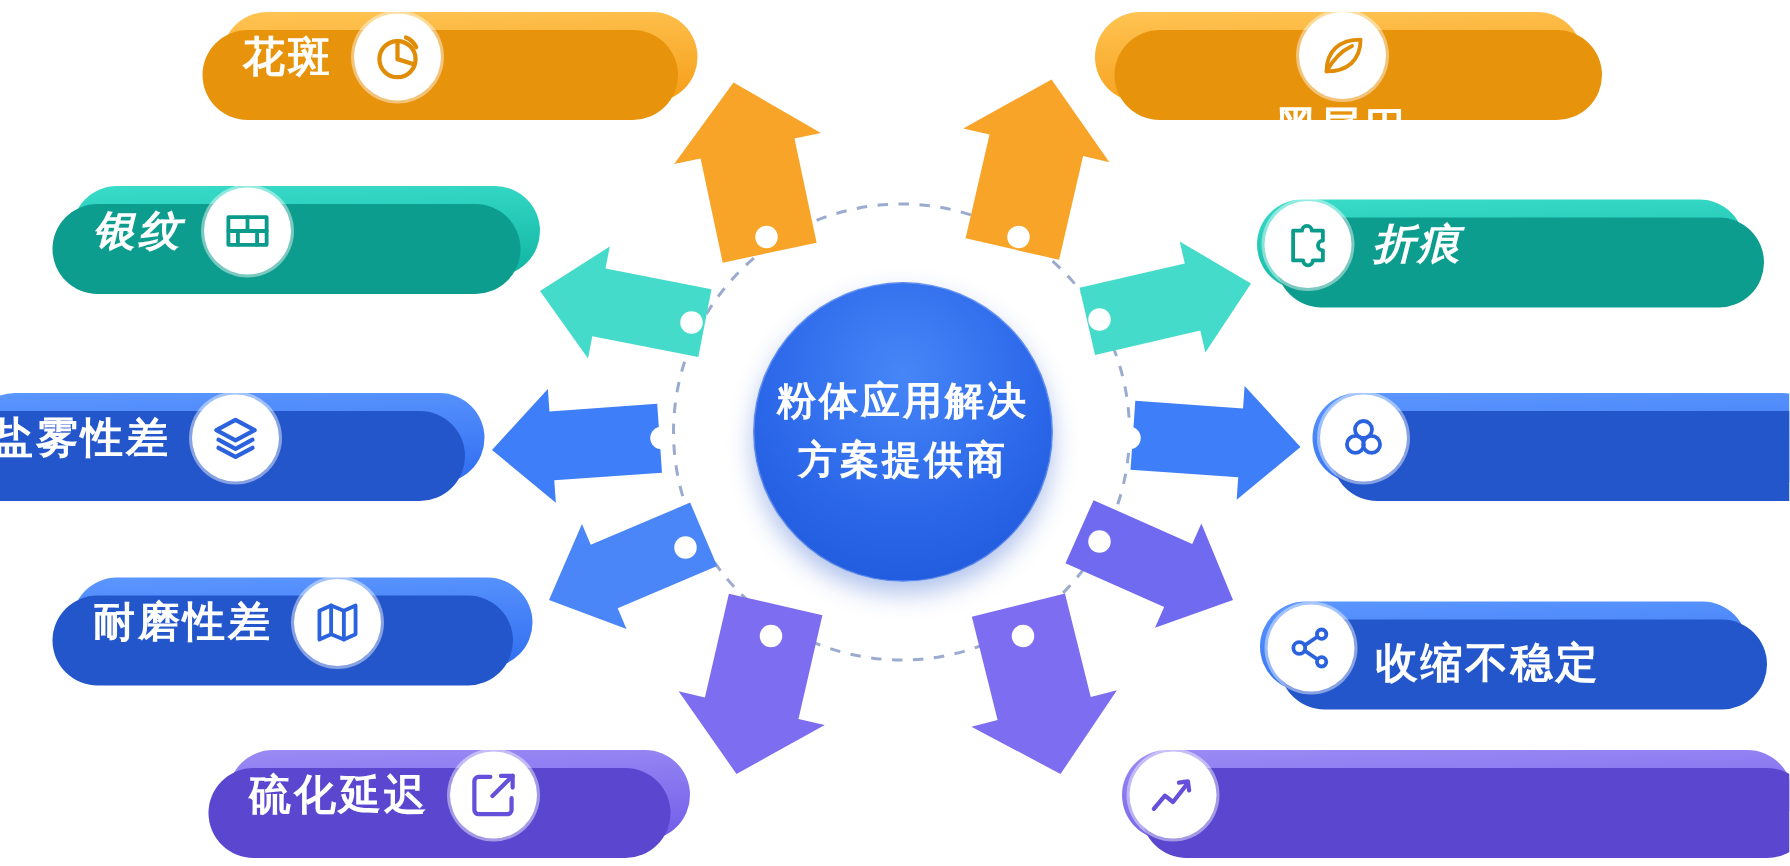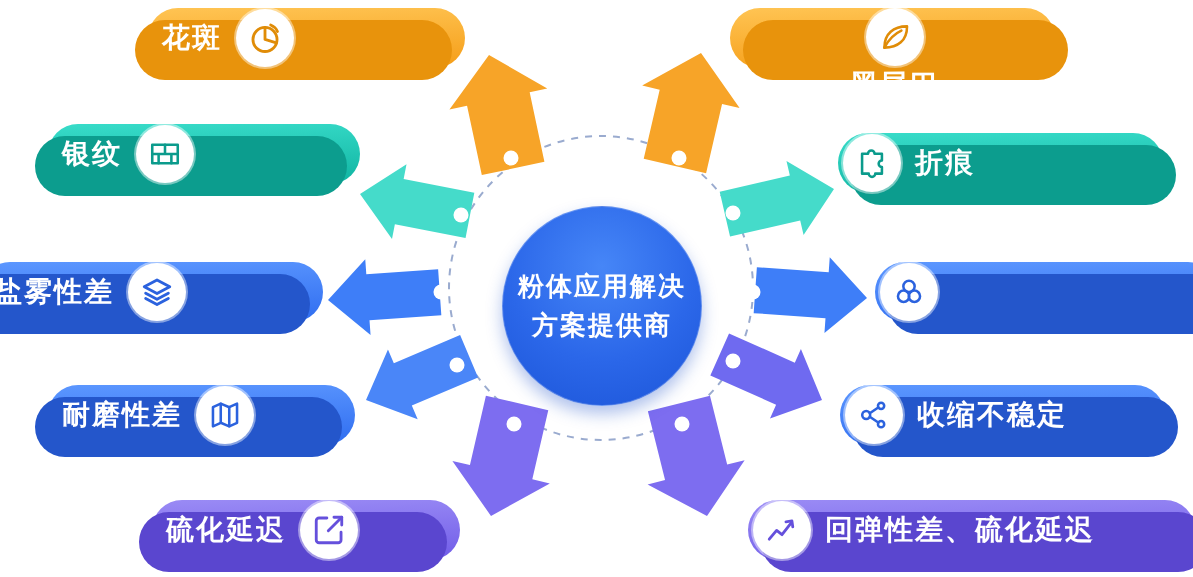--- a/index.html
+++ b/index.html
@@ -9,21 +9,21 @@
     overflow:hidden;
     background:#fff;
     font-family:"DejaVu Sans","Liberation Sans",sans-serif;
   }
 
   
   .connectors{position:absolute;left:0;top:0;z-index:1;}
 
   
   .center-circle{
-    position:absolute;left:502px;top:206px;width:198px;height:198px;
+    position:absolute;left:502px;top:188px;width:198px;height:198px;
     border-radius:50%;
     background:radial-gradient(circle at 50% 30%,#4686F7 0%,#2B67E9 55%,#1C55D8 100%);
     border:1px solid rgba(255,255,255,.25);
     box-shadow:0 8px 16px rgba(30,80,200,.35);
     z-index:5;
     display:flex;flex-direction:column;align-items:center;justify-content:center;
     color:#fff;font-weight:bold;font-size:26px;letter-spacing:2px;line-height:1.5;
     text-align:center;
   }
 
@@ -35,21 +35,21 @@
   .pill::after{
     content:"";position:absolute;inset:0;border-radius:30px;z-index:-1;
   }
   .pill.left{justify-content:flex-start;padding-right:5px;}
   .pill.right{justify-content:flex-start;padding-left:5px;}
   .pill.left::after{transform:translate(-13px,12px);}
   .pill.right::after{transform:translate(13px,12px);}
 
   .pill.orange{background:linear-gradient(178deg,#FFC453,#F59D17);}
   .pill.orange::after{background:#E8930C;}
-  .pill.teal{background:linear-gradient(178deg,#38DCC9,#10B4A2);}
+  .pill.teal{background:linear-gradient(178deg,#38DCC9,#10B4A2);font-style:italic;}
   .pill.teal::after{background:#0C9D8E;}
   .pill.blue{background:linear-gradient(178deg,#5C97FF,#2F6DF0);}
   .pill.blue::after{background:#2456CB;}
   .pill.purple{background:linear-gradient(178deg,#9A8BF5,#705CE8);}
   .pill.purple::after{background:#5A46CF;}
 
   .pill-label{
     color:#fff;font-weight:bold;font-size:28px;letter-spacing:2px;
     margin:0 14px;white-space:nowrap;
   }
@@ -66,21 +66,21 @@
 
   
   .p1{left:148px;top:8px;width:312px;}
   .p2{left:48px;top:124px;width:307px;}
   .p3{left:-20px;top:262px;width:338px;}
   .p4{left:48px;top:385px;width:302px;}
   .p5{left:152px;top:500px;width:303px;}
   .p6{left:730px;top:8px;width:320px;flex-direction:column;}
   .p7{left:838px;top:133px;width:320px;}
   .p8{left:875px;top:262px;width:338px;}
-  .p9{left:840px;top:385px;width:320px;}
+  .p9{left:840px;top:401px;width:320px;align-items:flex-end;}
   .p10{left:748px;top:500px;width:442px;}
 </style>
 </head>
 <body>
 
 <div class="stage">
 
   <svg class="connectors" width="1193" height="577" viewBox="0 0 1193 577" aria-hidden="true">
     <defs>
       <path id="arrow-std" d="M0 0 L38 40 L23 40 L23 112 L-23 112 L-23 40 L-38 40 Z"></path>
@@ -213,16 +213,15 @@
     <span class="pill-label">收缩不稳定</span>
   </div>
 
   <div class="pill right purple p10">
     <span class="pill-icon">
       <svg viewBox="0 0 24 24" fill="none" stroke="currentColor" stroke-width="2" stroke-linecap="round" stroke-linejoin="round">
         <path d="M3 18.5l5.2-6.2 3.8 3 6.5-8.3"></path>
         <path d="M14.8 6.2L19 5.6l.6 4.2"></path>
       </svg>
     </span>
-    <span class="pill-label">回弹性差、硫化延迟</span>
   </div>
 
 </div>
 
 </body></html>

